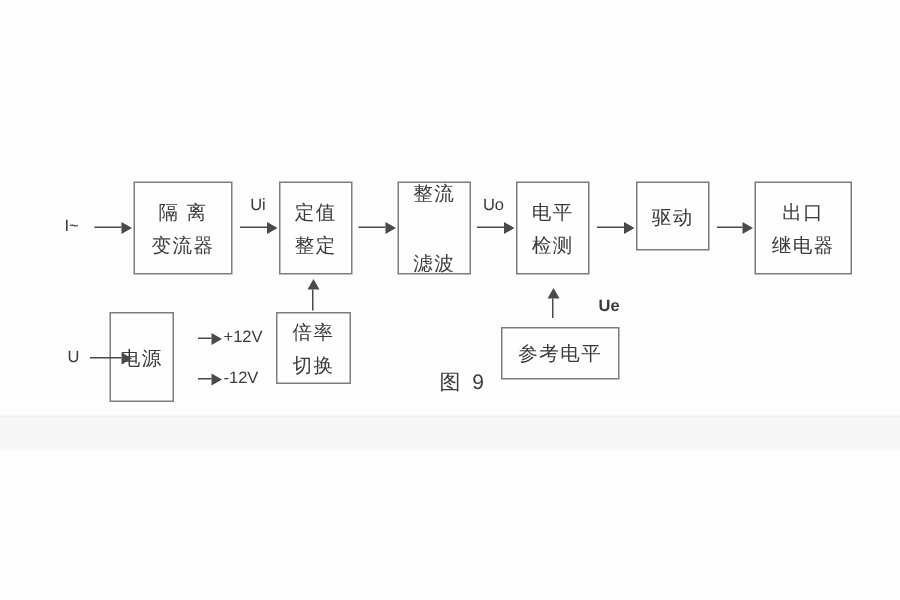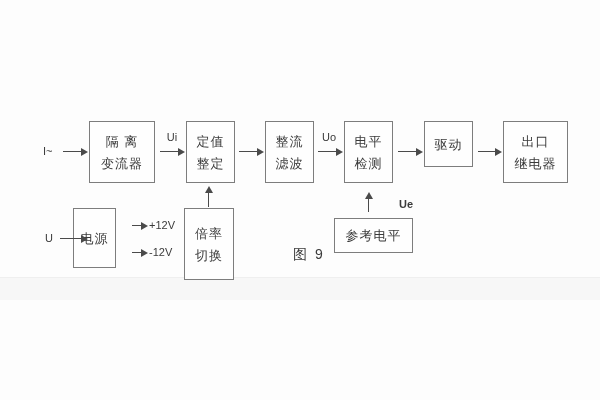--- a/index.html
+++ b/index.html
@@ -51,40 +51,40 @@
   <span class="lbl sig" style="left:149px;top:245px;">-12V</span>
 
   <div class="box" style="left:89px;top:121px;width:66px;height:62px;">
     <span>隔 离</span>
     <span>变流器</span>
   </div>
   <div class="box" style="left:186px;top:121px;width:49px;height:62px;">
     <span>定值</span>
     <span>整定</span>
   </div>
-  <div class="box" style="left:265px;top:121px;width:49px;height:62px;">
+  <div class="box" style="left:265px;top:121px;width:49px;height:62px;justify-content:space-between;">
     <span>整流</span>
     <span>滤波</span>
   </div>
   <div class="box" style="left:344px;top:121px;width:49px;height:62px;">
     <span>电平</span>
     <span>检测</span>
   </div>
   <div class="box" style="left:424px;top:121px;width:49px;height:46px;">
     <span>驱动</span>
   </div>
   <div class="box" style="left:503px;top:121px;width:65px;height:62px;">
     <span>出口</span>
     <span>继电器</span>
   </div>
 
   <div class="box" style="left:73px;top:208px;width:43px;height:60px;">
     <span>电源</span>
   </div>
-  <div class="box" style="left:184px;top:208px;width:50px;height:72px;">
+  <div class="box" style="left:184px;top:208px;width:50px;height:48px;">
     <span>倍率</span>
     <span>切换</span>
   </div>
   <div class="box" style="left:334px;top:218px;width:79px;height:35px;">
     <span>参考电平</span>
   </div>
 
   <div class="arrow-r" style="left:63px;top:151px;width:18px;"></div>
   <div class="arrow-r" style="left:160px;top:151px;width:18px;"></div>
   <div class="arrow-r" style="left:239px;top:151px;width:18px;"></div>

